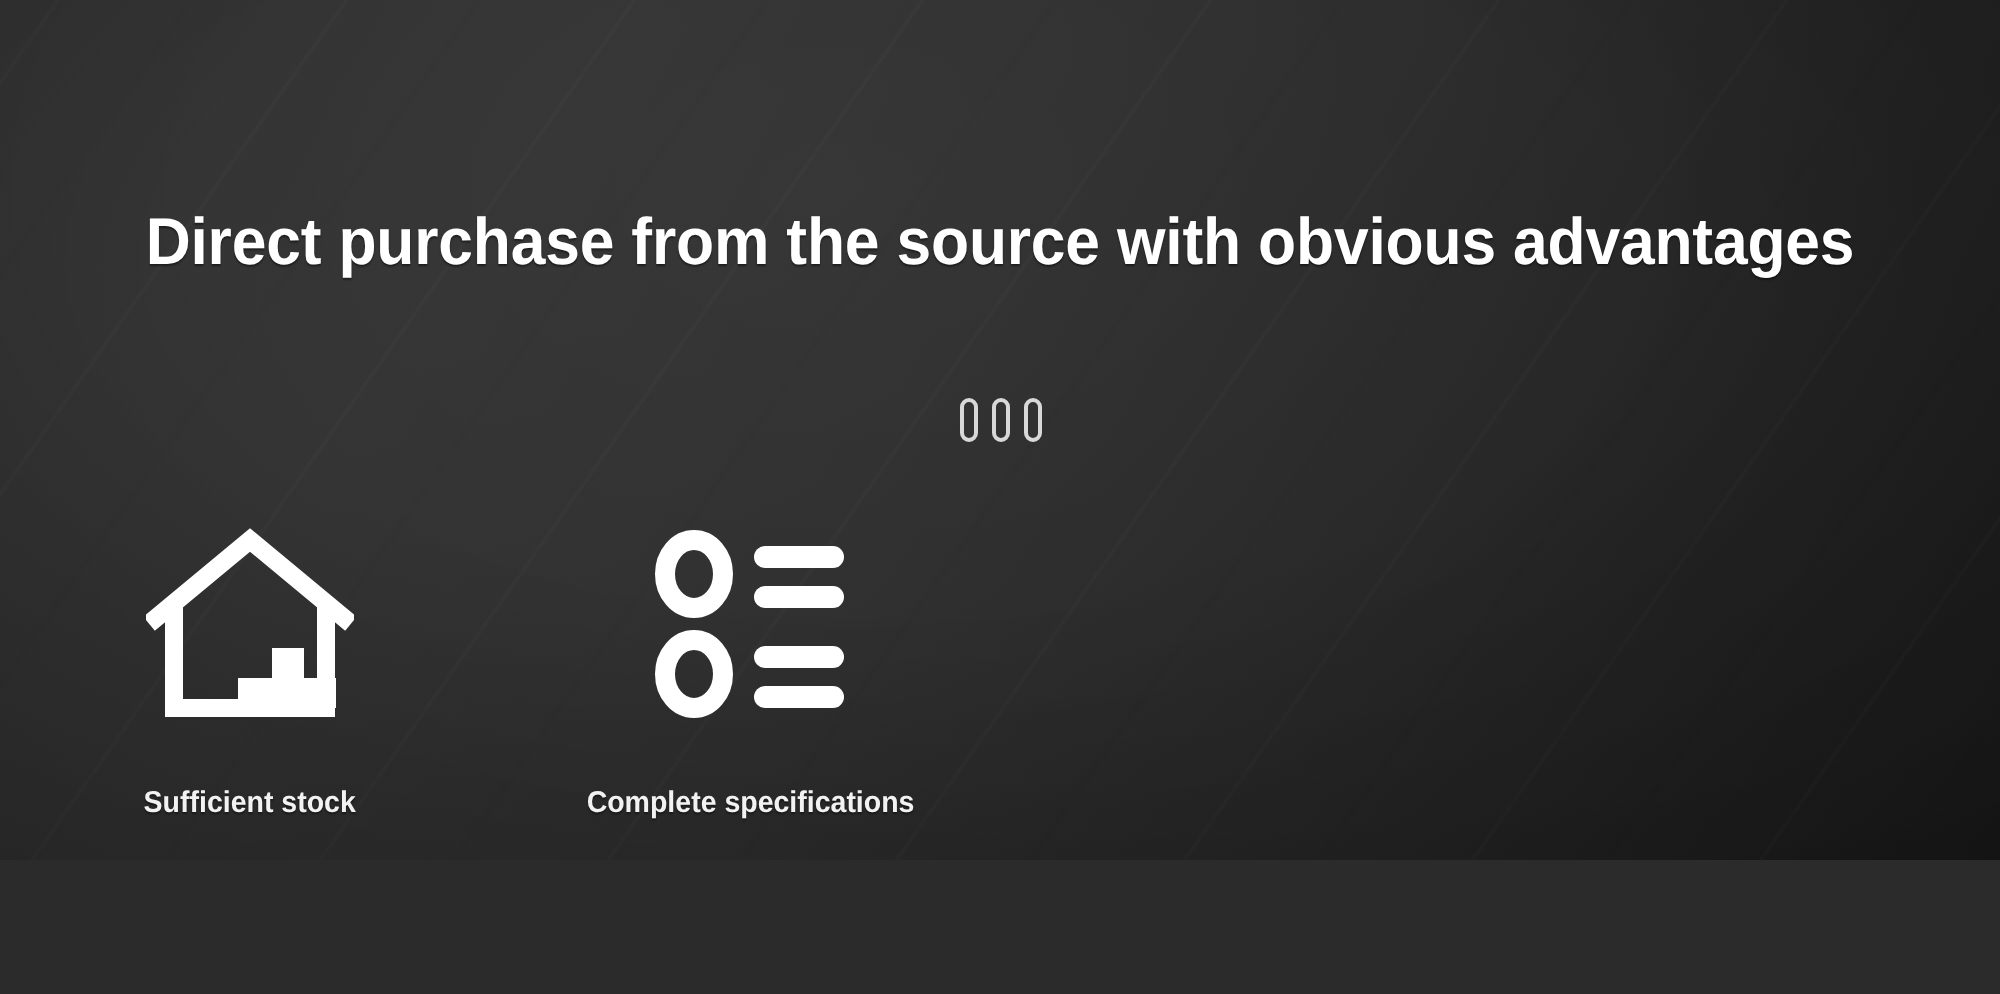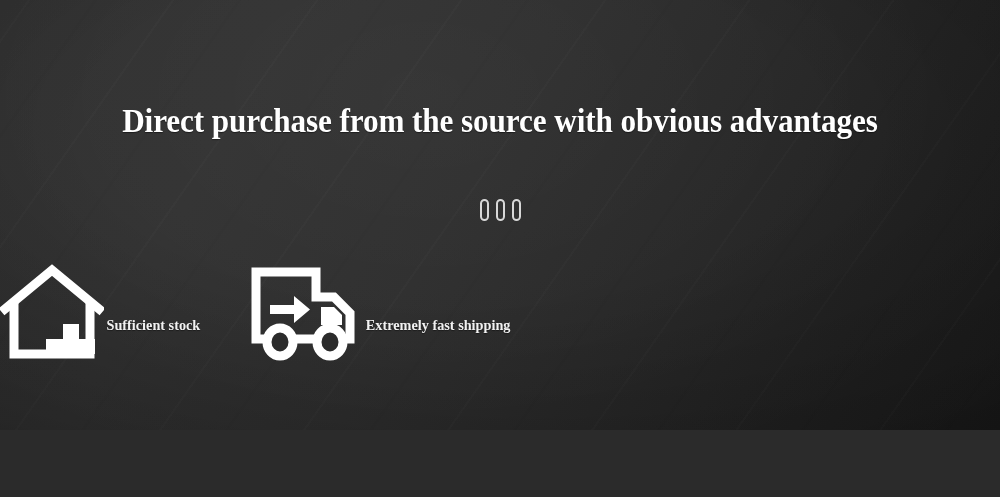--- a/index.html
+++ b/index.html
@@ -16,21 +16,20 @@
   }
 
   #banner {
     position:relative;
     width:1000px;
     height:430px;
     overflow:hidden;
     background:
       radial-gradient(ellipse 1100px 700px at 42% 22%, rgba(255,255,255,0.045) 0%, rgba(255,255,255,0.012) 45%, rgba(0,0,0,0) 72%),
       linear-gradient(118deg, #2f2f2f 0%, #303030 24%, #2c2c2c 46%, #262626 66%, #1f1f1f 86%, #1b1b1b 100%);
-    font-family: Liberation Serif, serif;
   }
 
   
   #banner::before {
     content:"";
     position:absolute;
     inset:-20%;
     background:repeating-linear-gradient(
       125deg,
       rgba(255,255,255,0.016) 0px,
@@ -97,21 +96,21 @@
   #features {
     position:absolute;
     top:258px;
     left:0;
     width:1000px;
     display:flex;
   }
   .feature {
     width:250px;
     display:flex;
-    flex-direction:row;
+    flex-direction:column;
     align-items:center;
   }
   .icon-box {
     height:108px;
     display:flex;
     align-items:center;
     justify-content:center;
   }
   .icon-box svg { display:block; }
   .feature-label {
@@ -148,33 +147,33 @@
           <path d="M14 43 L14 92 L90 92 L90 43" stroke="#ffffff" stroke-width="9" stroke-linecap="square" stroke-linejoin="miter"></path>
 
           <rect x="46" y="77" width="17" height="15" fill="#ffffff"></rect>
           <rect x="63" y="62" width="16" height="30" fill="#ffffff"></rect>
           <rect x="79" y="77" width="16" height="15" fill="#ffffff"></rect>
         </svg>
       </div>
       <div class="feature-label">Sufficient stock</div>
     </div>
 
-
     <div class="feature">
       <div class="icon-box">
-        <svg width="112" height="98" viewBox="0 0 112 98" fill="none" aria-hidden="true">
+        <svg width="100" height="96" viewBox="0 0 100 96" fill="none" aria-hidden="true">
 
-          <path d="M6 9 H66 V34 H84 L100 50 V76 H6 Z" stroke="#ffffff" stroke-width="9" stroke-linejoin="miter" stroke-linecap="square"></path>
+          <ellipse cx="22" cy="23" rx="14.5" ry="17" stroke="#ffffff" stroke-width="10"></ellipse>
 
-          <path d="M71 44 H84 L92 52 V62 H71 Z" fill="#ffffff"></path>
+          <ellipse cx="22" cy="73" rx="14.5" ry="17" stroke="#ffffff" stroke-width="10"></ellipse>
 
-          <path d="M20 42 H44 V33 L60 46.5 L44 60 V51 H20 Z" fill="#ffffff"></path>
-
-          <ellipse cx="30" cy="79" rx="13" ry="14" fill="#2b2b2b" stroke="#ffffff" stroke-width="9"></ellipse>
-          <ellipse cx="80" cy="79" rx="13" ry="14" fill="#2b2b2b" stroke="#ffffff" stroke-width="9"></ellipse>
+          <rect x="52" y="9" width="45" height="11" rx="5.5" fill="#ffffff"></rect>
+          <rect x="52" y="29" width="45" height="11" rx="5.5" fill="#ffffff"></rect>
+          <rect x="52" y="59" width="45" height="11" rx="5.5" fill="#ffffff"></rect>
+          <rect x="52" y="79" width="45" height="11" rx="5.5" fill="#ffffff"></rect>
         </svg>
       </div>
-      <div class="feature-label">Extremely fast shipping</div>
+      <div class="feature-label">Complete specifications</div>
     </div>
+
 
 
   </div>
 </div>
 
 </body></html>

